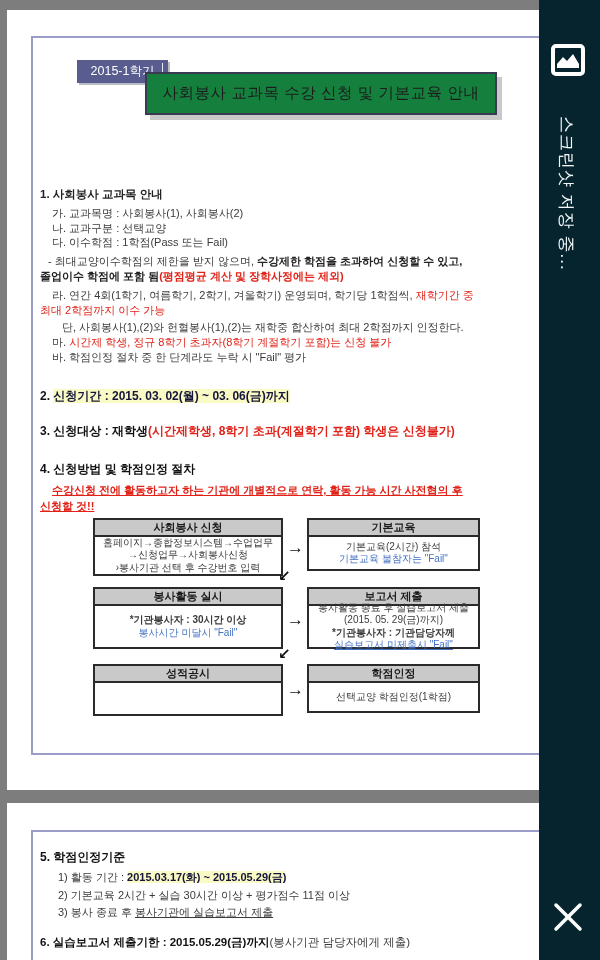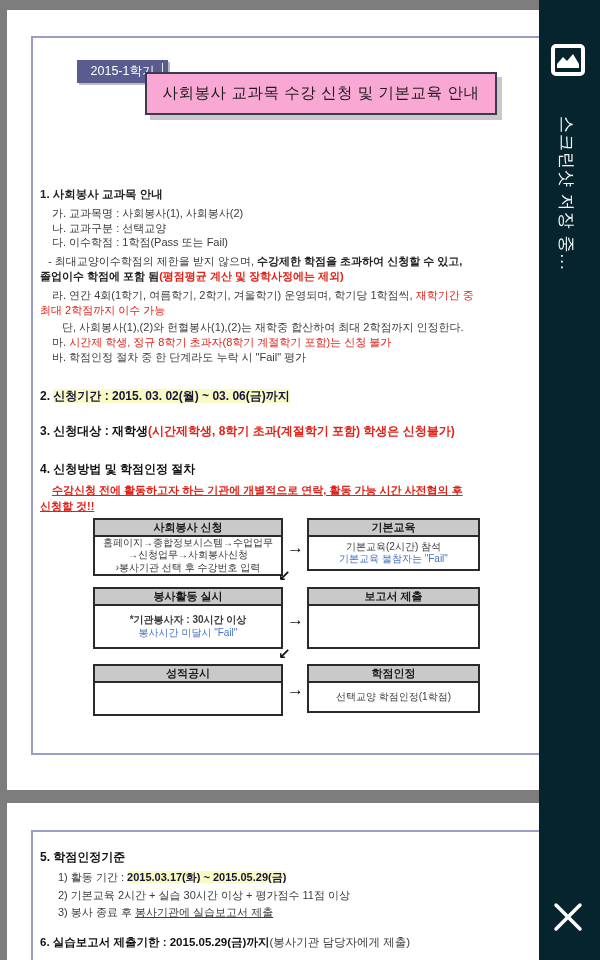--- a/index.html
+++ b/index.html
@@ -12,21 +12,21 @@
   .line { position:absolute; white-space:nowrap; font-size:11px; line-height:13px; color:#3b3b3b; }
   .b { font-weight:bold; }
   .red { color:#e02218; }
   .blue { color:#4472c4; }
   .navy { color:#14143c; }
   .ul { text-decoration:underline; }
   .hl { background:#fafac4; }
   .badge { position:absolute; left:77px; top:60px; width:91px; height:23px; background:#585c8e; color:#fff;
            font-size:12.5px; display:flex; align-items:center; justify-content:center; box-shadow:2px 2px 0 rgba(60,60,80,.35); }
   .badge-div { position:absolute; right:5px; top:3px; bottom:3px; width:1px; background:#e8e8f2; }
-  .title-box { position:absolute; left:145px; top:72px; width:352px; height:43px; background:#f9a8d4;
+  .title-box { position:absolute; left:145px; top:72px; width:352px; height:43px; background:#15803d;
                border:2px solid #3a3a52; box-shadow:5px 5px 0 #c9c9c9; display:flex; align-items:center; justify-content:center;
                font-size:15.5px; color:#1c1c1c; white-space:nowrap; letter-spacing:.5px; }
   .fbox { position:absolute; border:2px solid #2a2a2a; background:#fff; }
   .fbox .hd { height:17px; background:#c9c9c9; border-bottom:2px solid #2a2a2a; font-weight:bold; font-size:11px;
               display:flex; align-items:center; justify-content:center; color:#1a1a1a; }
   .fbox .bd { display:flex; flex-direction:column; justify-content:center; font-size:10px;
               line-height:12.5px; text-align:center; }
   .arrow-r { position:absolute; font-size:17px; font-weight:bold; color:#111; }
   .arrow-d { position:absolute; font-size:15px; font-weight:bold; color:#111; }
   #sidebar { position:absolute; left:539px; top:0; width:61px; height:960px; background:#06242e; z-index:10; }
@@ -108,20 +108,26 @@
 <div class="fbox" style="left:93px; top:587px; width:190px; height:62px;">
   <div class="hd">봉사활동 실시</div>
   <div class="bd" style="height:41px;">
     <span class="b">*기관봉사자 : 30시간 이상</span>
     <span class="blue">봉사시간 미달시 "Fail"</span>
   </div>
 </div>
 <div class="arrow-r" style="left:287px; top:610px;">→</div>
 <div class="fbox" style="left:307px; top:587px; width:173px; height:62px;">
   <div class="hd">보고서 제출</div>
+  <div class="bd" style="height:41px;">
+    <span>봉사활동 종료 후 실습보고서 제출</span>
+    <span>(2015. 05. 29(금)까지)</span>
+    <span class="b">*기관봉사자 : 기관담당자께</span>
+    <span class="blue ul">실습보고서 미제출시 "Fail"</span>
+  </div>
 </div>
 <div class="arrow-d" style="left:278px; top:645px;">↙</div>
 
 <div class="fbox" style="left:93px; top:664px; width:190px; height:52px;">
   <div class="hd">성적공시</div>
 </div>
 <div class="arrow-r" style="left:287px; top:680px;">→</div>
 <div class="fbox" style="left:307px; top:664px; width:173px; height:49px;">
   <div class="hd">학점인정</div>
   <div class="bd" style="height:28px;">

